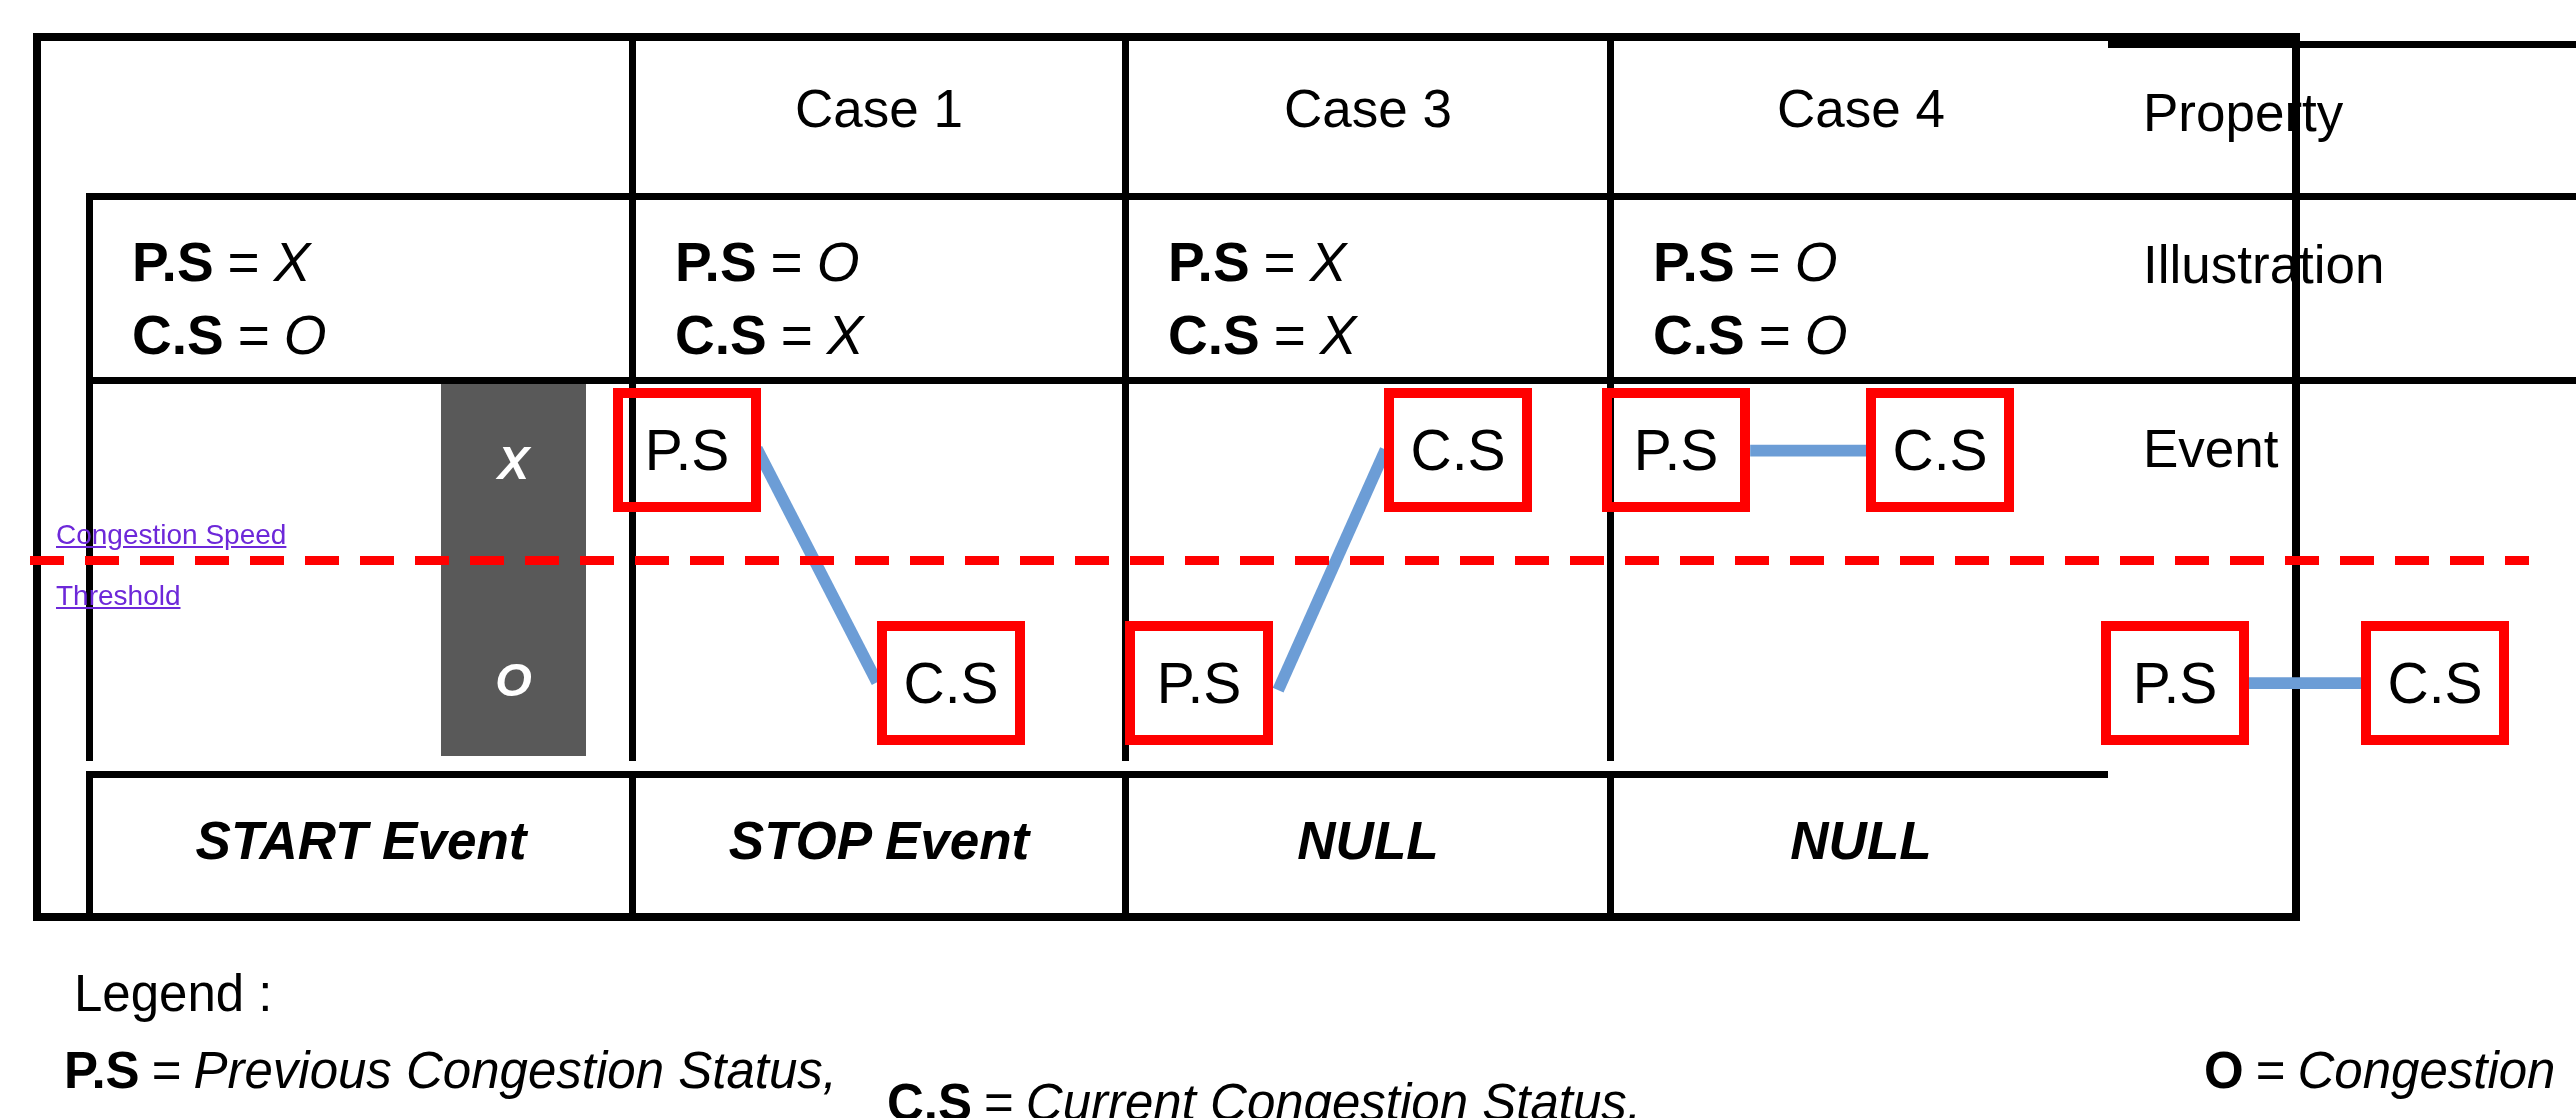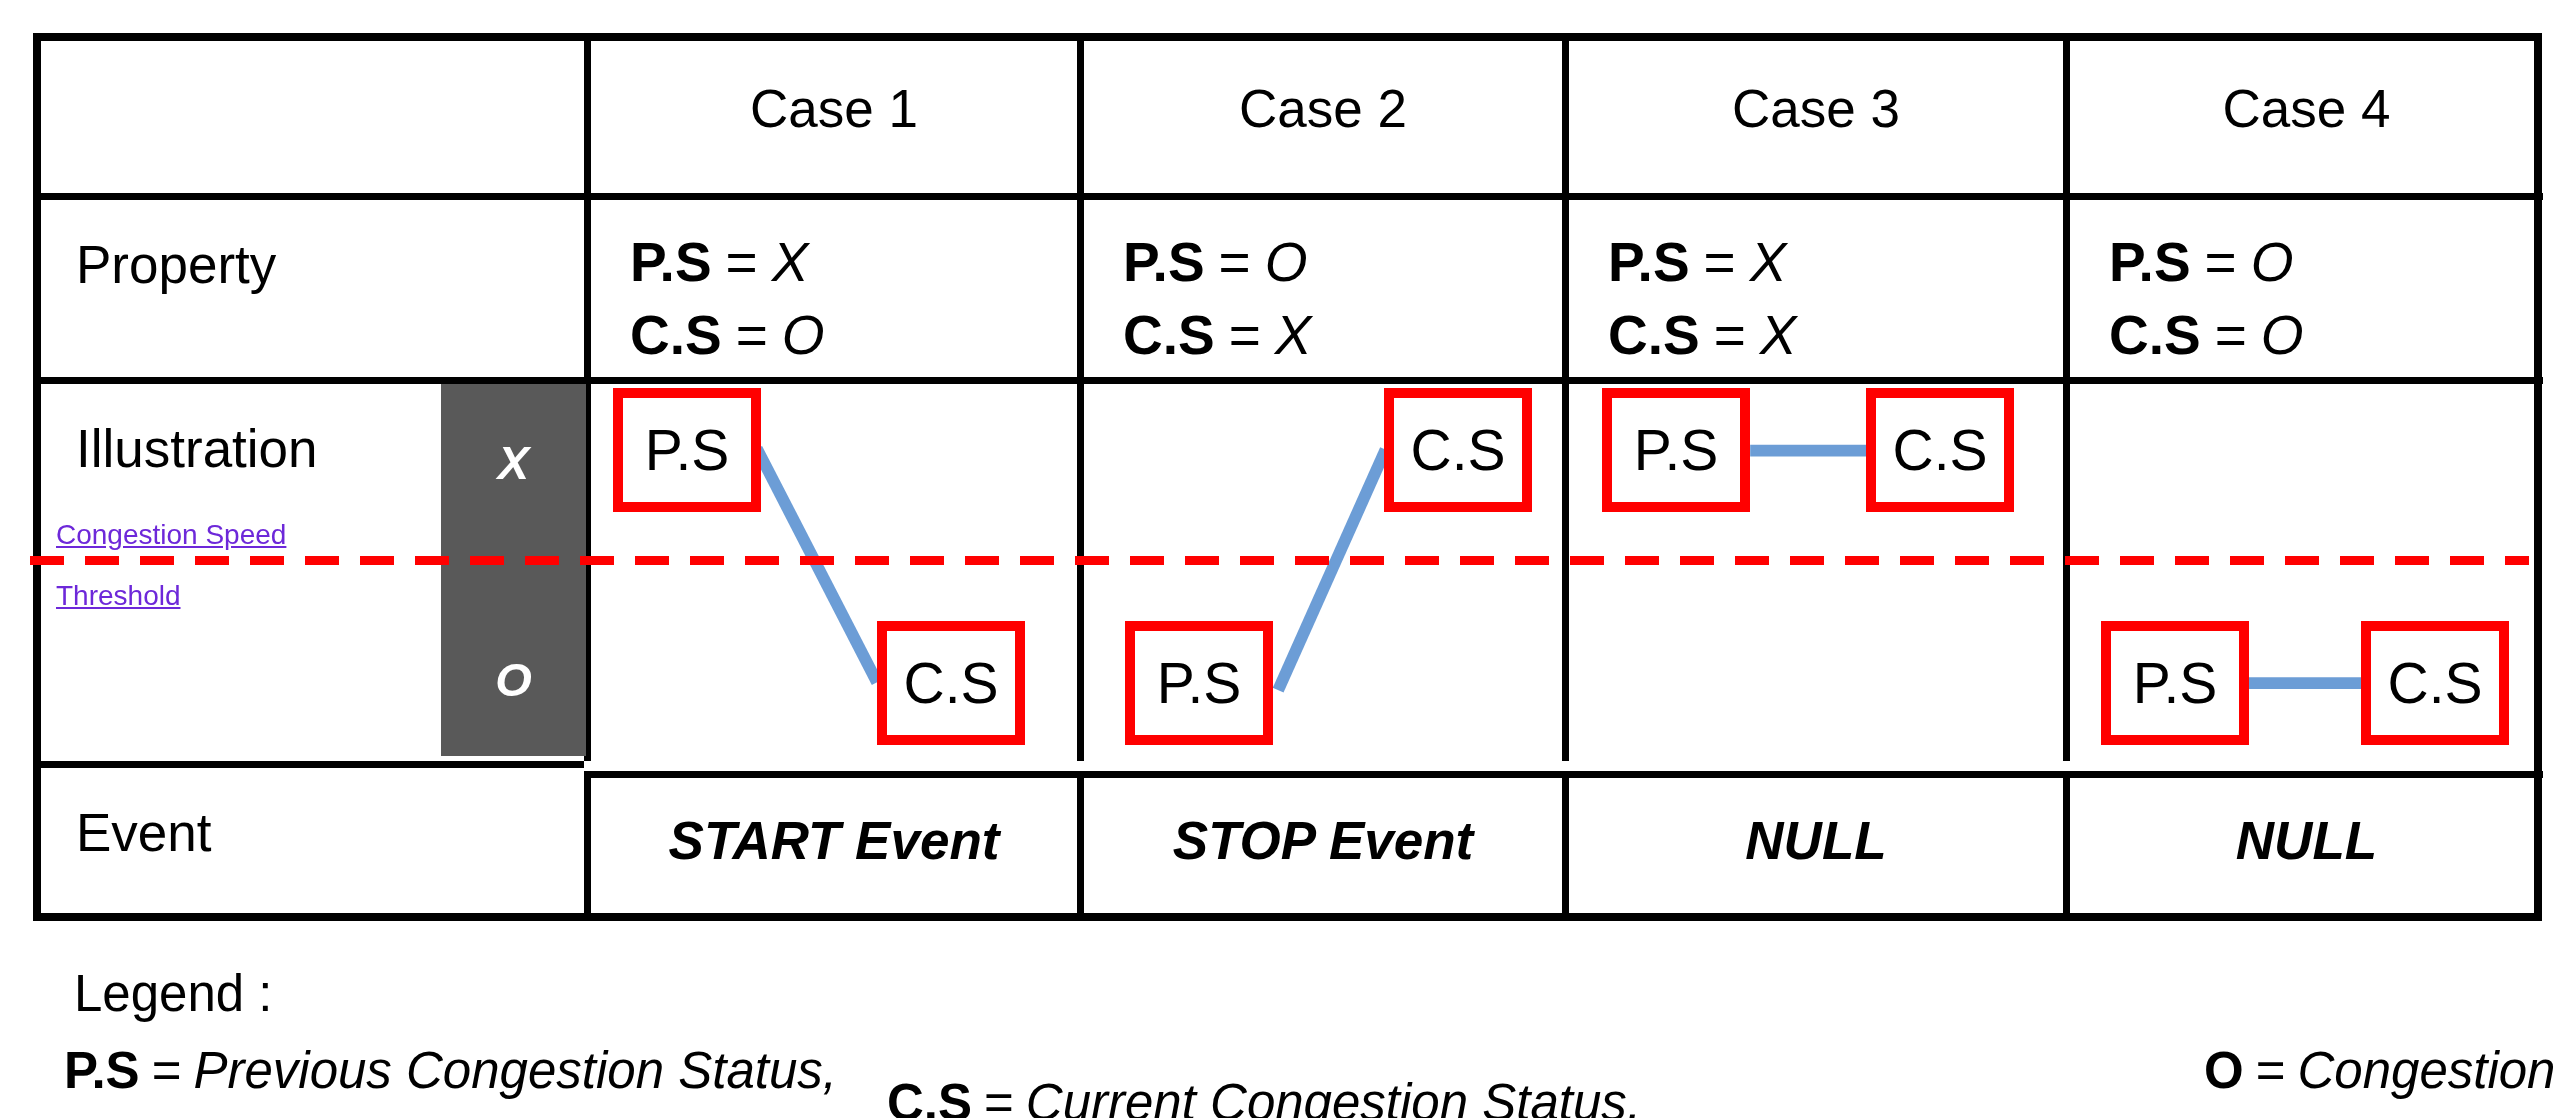--- a/index.html
+++ b/index.html
@@ -2,25 +2,26 @@
 <html><head>
 <meta charset="utf-8">
 <style>
   html,body{margin:0;padding:0;background:#ffffff;}
   body{font-family:"Liberation Sans", sans-serif; color:#000;}
   .canvas{position:relative;width:2576px;height:1119px;background:#fff;overflow:hidden;}
 
   
   .tbl{
     position:absolute;left:33px;top:33px;
-    width:2509px;height:888px;
+    width:2267px;height:888px;
     border:8px solid #000;box-sizing:border-box;
     display:grid;
     grid-template-columns:543px 493px 485px 501px 480px;
     grid-template-rows:152px 184px 384px 152px;
+    padding-left:45px;
   }
   .cell{box-sizing:border-box;position:relative;}
   .bl{border-left:7px solid #000;}
   .bt{border-top:7px solid #000;}
 
   .hdr{display:flex;align-items:center;justify-content:center;
        font-size:53px;padding-bottom:18px;}
   .rowlabel{font-size:53px;padding:34px 0 0 35px;}
   .prop{font-size:55px;padding:26px 0 0 39px;line-height:73px;white-space:nowrap;}
   .pkey{font-weight:bold;}
@@ -82,21 +83,20 @@
 </style>
 </head>
 <body>
 
 <div class="canvas">
 
   <div class="tbl">
 
     <div class="cell hdr"></div>
     <div class="cell hdr bl">Case 1</div>
-    <div class="cell hdr bl">Case 2</div>
     <div class="cell hdr bl">Case 3</div>
     <div class="cell hdr bl">Case 4</div>
 
     <div class="cell rowlabel bt">Property</div>
     <div class="cell prop bt bl">
       <div><span class="pkey">P.S</span><span class="peq">=</span><span class="pval">X</span></div>
       <div><span class="pkey">C.S</span><span class="peq">=</span><span class="pval">O</span></div>
     </div>
     <div class="cell prop bt bl">
       <div><span class="pkey">P.S</span><span class="peq">=</span><span class="pval">O</span></div>

